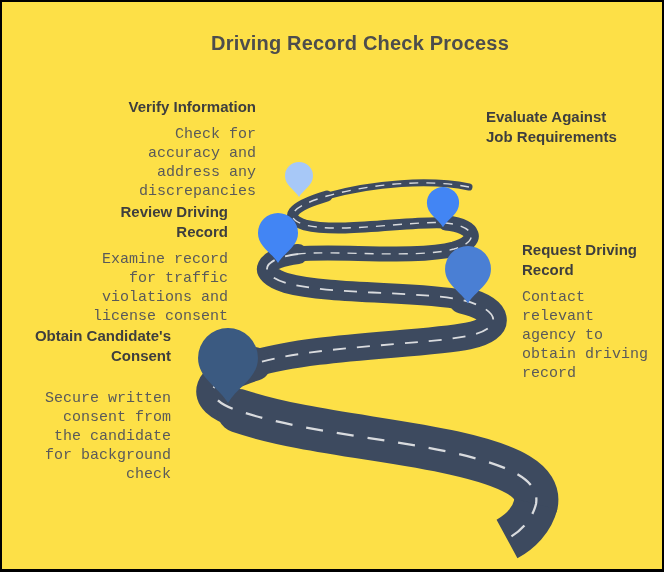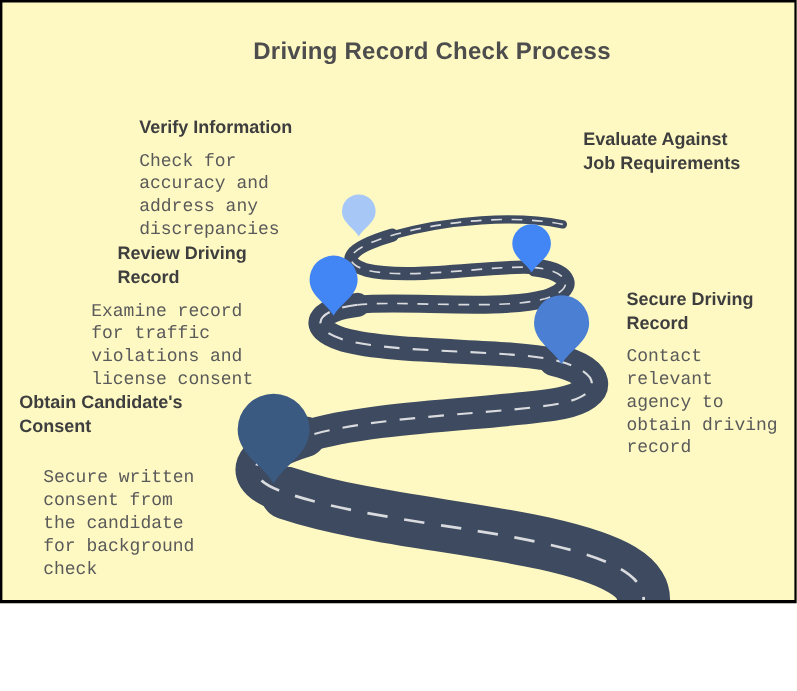--- a/index.html
+++ b/index.html
@@ -1,38 +1,38 @@
 <!DOCTYPE html>
 <html><head>
 <meta charset="utf-8">
 <style>
   html,body { margin:0; padding:0; background:#fff; }
   .canvas {
     position:relative;
-    width:664px; height:503px;
+    width:664px; height:572px;
     box-sizing:border-box;
-    background:#fef9c3;
+    background:#fde047;
     border:2px solid #000;
     border-bottom-width:3px;
     overflow:hidden;
     font-family:"Liberation Sans", sans-serif;
   }
   .title {
     position:absolute;
     top:30px; left:0; right:0;
     text-align:center;
     padding-left:56px;
     font-size:20px;
     font-weight:bold;
     color:#4d4d4d;
     letter-spacing:0.2px;
   }
   .road-svg { position:absolute; top:0; left:0; }
   .step { position:absolute; }
-  .step.align-right { text-align:left; }
+  .step.align-right { text-align:right; }
   .step h3 {
     font-size:15px; font-weight:bold; color:#3e3e3e;
     line-height:20px; margin:0 0 8px 0;
   }
   .step p {
     font-size:15px; color:#5a5a5a;
     line-height:19px; margin:0;font-family:Liberation Mono, monospace;
   }
   .step.align-right h3, .step.align-right p { margin-left:auto; }
 </style>
@@ -84,17 +84,17 @@
   <div class="step align-right" style="right:491px; top:324px;">
     <h3 style="max-width:155px;">Obtain Candidate's Consent</h3>
     <p style="max-width:135px;margin-top:23px;">Secure written consent from the candidate for background check</p>
   </div>
 
   <div class="step" style="left:484px; top:105px;">
     <h3 style="max-width:148px;">Evaluate Against Job Requirements</h3>
   </div>
 
   <div class="step" style="left:520px; top:238px;">
-    <h3 style="max-width:135px;">Secure Driving Record</h3>
+    <h3 style="max-width:135px;">Request Driving Record</h3>
     <p style="max-width:130px;">Contact relevant agency to obtain driving record</p>
   </div>
 
 </div>
 
 </body></html>

